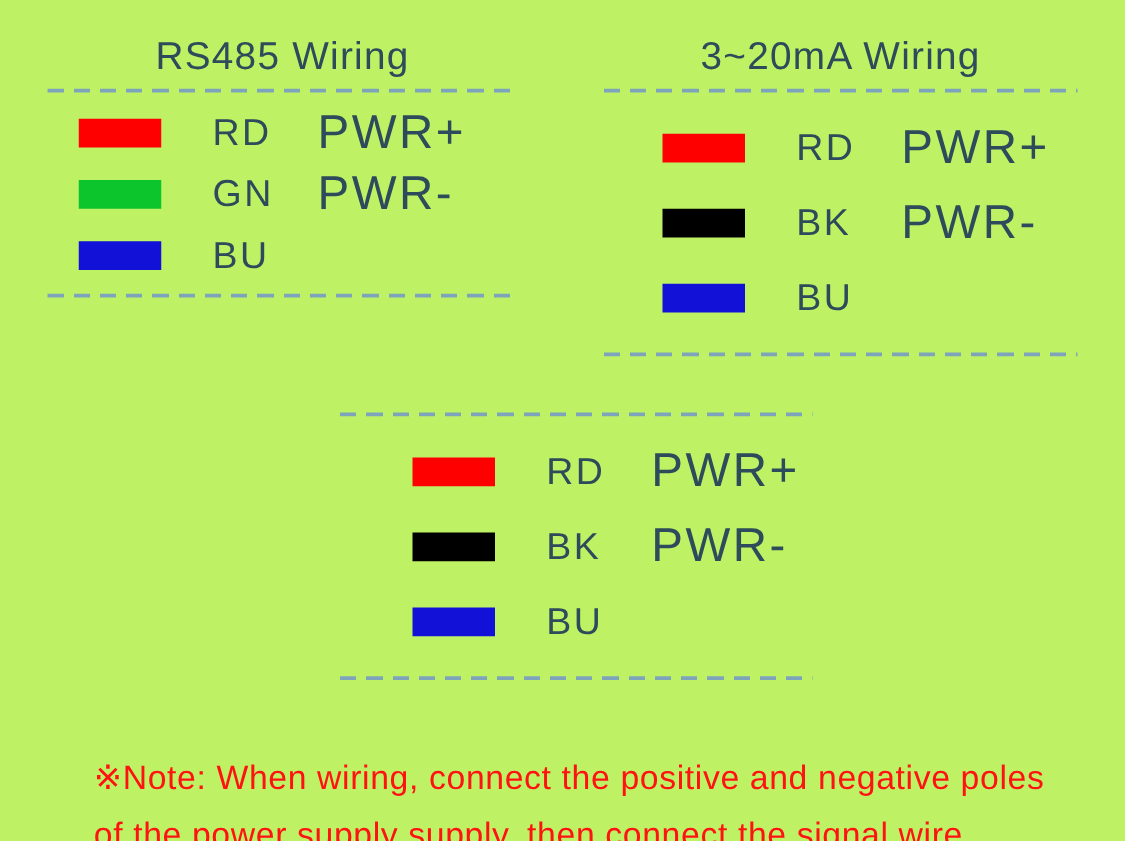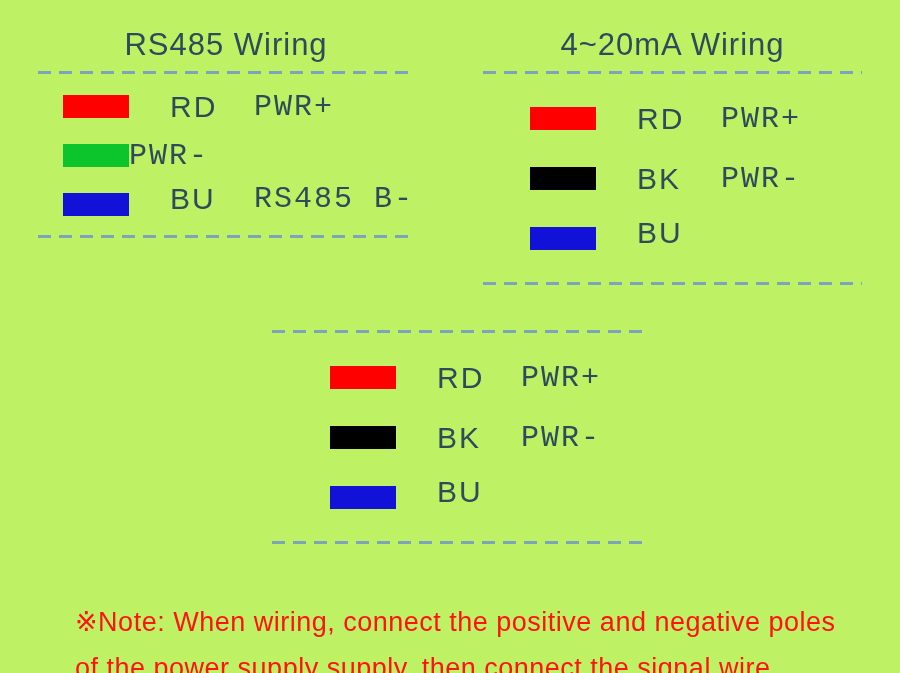--- a/index.html
+++ b/index.html
@@ -23,30 +23,30 @@
   }
   .dash{
     height:3px;margin-top:8px;
     background:repeating-linear-gradient(to right,#7da4bb 0 13px,transparent 13px 21px);
   }
   .s3 .dash.top{margin-top:12px;}
   .rows{margin-top:21px;}
   .s2 .rows,.s3 .rows{margin-top:33px;}
   .row{display:flex;align-items:center;height:23px;margin-bottom:26px;}
   .s2 .row,.s3 .row{margin-bottom:37px;}
-  .row:last-child{margin-bottom:0;align-items:flex-end;}
+  .row:last-child{margin-bottom:0;}
   .swatch{width:66px;height:23px;flex:0 0 auto;}
   .s1 .swatch{margin-left:25px;}
   .s2 .swatch{margin-left:47px;}
   .s3 .swatch{margin-left:58px;}
   .code{
     margin-left:41px;width:84px;flex:0 0 auto;
     font-size:30px;letter-spacing:2px;white-space:nowrap;
   }
-  .signal{font-size:30px;letter-spacing:2px;white-space:nowrap;font-family:Liberation Mono, monospace;}
+  .signal{font-size:38px;letter-spacing:2px;white-space:nowrap;}
   .dash.bottom{margin-top:19px;}
   .s2 .dash.bottom,.s3 .dash.bottom{margin-top:32px;}
   .note{
     position:absolute;left:75px;top:594px;width:790px;
     font-size:27px;line-height:35px;letter-spacing:0.5px;
   }
   .note div{white-space:nowrap;margin-top:11px;}
 </style>
 </head>
 <body>
@@ -57,33 +57,33 @@
     <h2 class="title">RS485 Wiring</h2>
     <div class="dash top"></div>
     <div class="rows">
       <div class="row">
         <span class="swatch" style="background-color: rgb(255, 0, 0);"></span>
         <span class="code">RD</span>
         <span class="signal">PWR+</span>
       </div>
       <div class="row">
         <span class="swatch" style="background-color: rgb(12, 196, 44);"></span>
+        <span class="code">GN</span>
         <span class="signal">PWR-</span>
       </div>
       <div class="row">
         <span class="swatch" style="background-color: rgb(17, 17, 216);"></span>
         <span class="code">BU</span>
-        <span class="signal">RS485 B-</span>
       </div>
     </div>
     <div class="dash bottom"></div>
   </div>
 
   <div class="section s2">
-    <h2 class="title">4~20mA Wiring</h2>
+    <h2 class="title">3~20mA Wiring</h2>
     <div class="dash top"></div>
     <div class="rows">
       <div class="row">
         <span class="swatch" style="background-color: rgb(255, 0, 0);"></span>
         <span class="code">RD</span>
         <span class="signal">PWR+</span>
       </div>
       <div class="row">
         <span class="swatch" style="background-color: rgb(0, 0, 0);"></span>
         <span class="code">BK</span>

